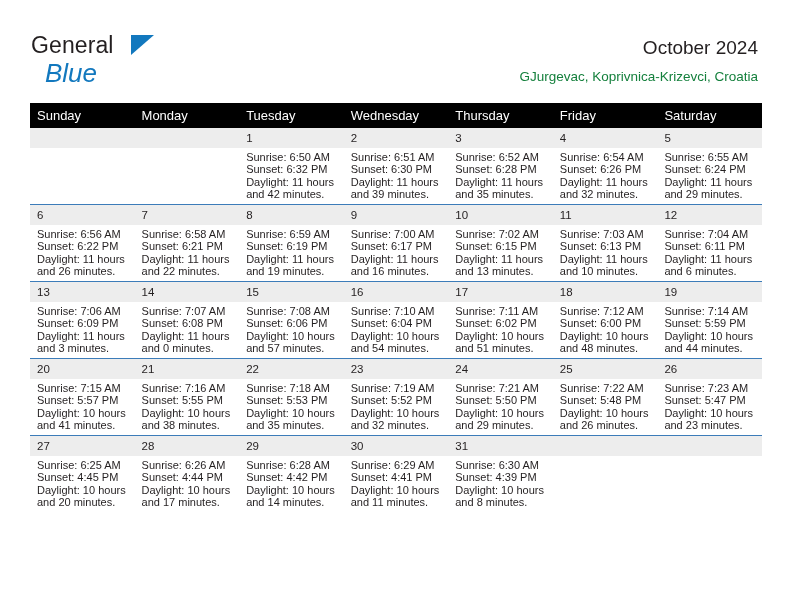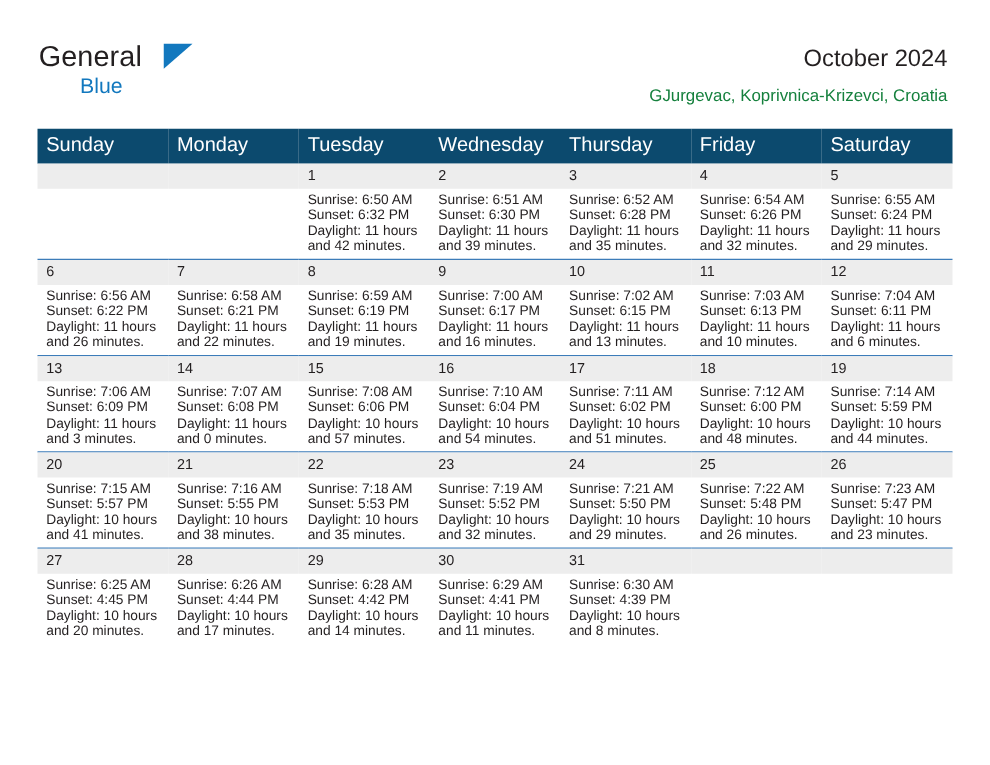--- a/index.html
+++ b/index.html
@@ -52,25 +52,26 @@
     position: absolute;
     left: 100px;
     top: 1px;
     width: 0;
     height: 0;
     border-top: 20px solid #1278be;
     border-right: 23px solid transparent;
   }
   .logo-row2 {
     display: block;
-    font-size: 17px;
+    font-size: 26px;
     color: #1278be;
     margin-top: 2px;
-    margin-left: 33px;
+    margin-left: 14px;
     height: 24px;
+    font-style: italic;
   }
 
   .title-block {
     position: absolute;
     right: 34px;
     top: 31px;
     text-align: right;
   }
   .cal-title {
     font-size: 19px;
@@ -90,23 +91,23 @@
   .calendar {
     position: absolute;
     left: 30px;
     top: 103px;
     width: 732px;
     border-collapse: collapse;
     table-layout: fixed;
   }
 
   .calendar th {
-    background: #0c4a6e;
+    background: #000000;
     color: #ffffff;
-    font-size: 16px;
+    font-size: 13px;
     font-weight: normal;
     text-align: left;
     padding: 5px 0 5px 7px;
     height: 12px;
     vertical-align: middle;
     border: none;
   }
 
   .calendar td {
     width: 104.57px;

